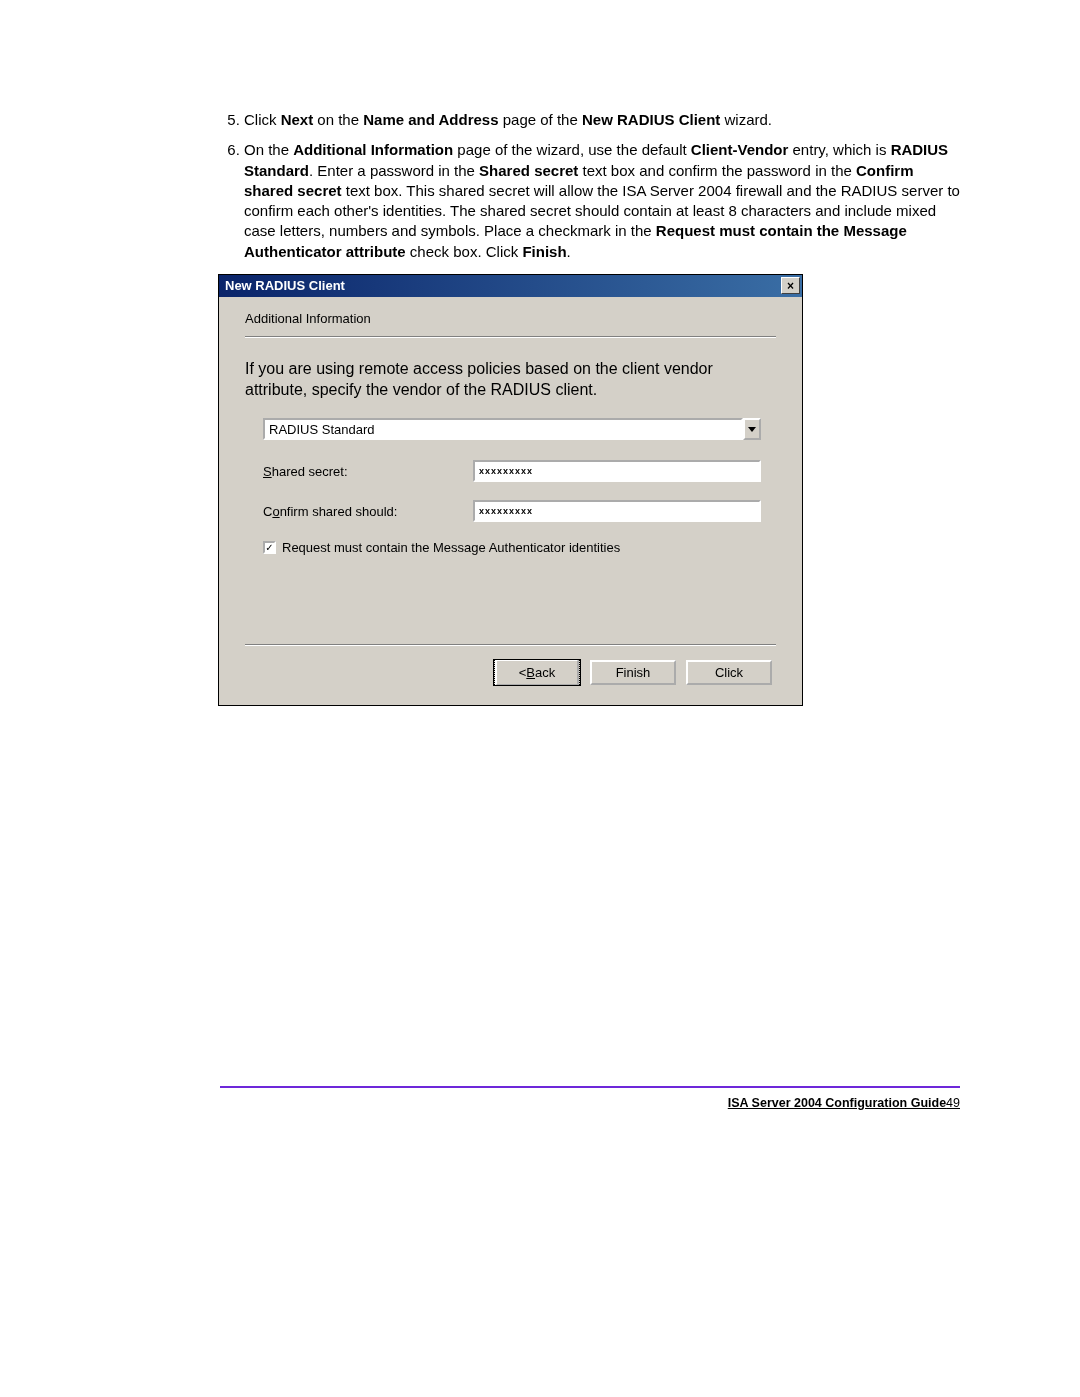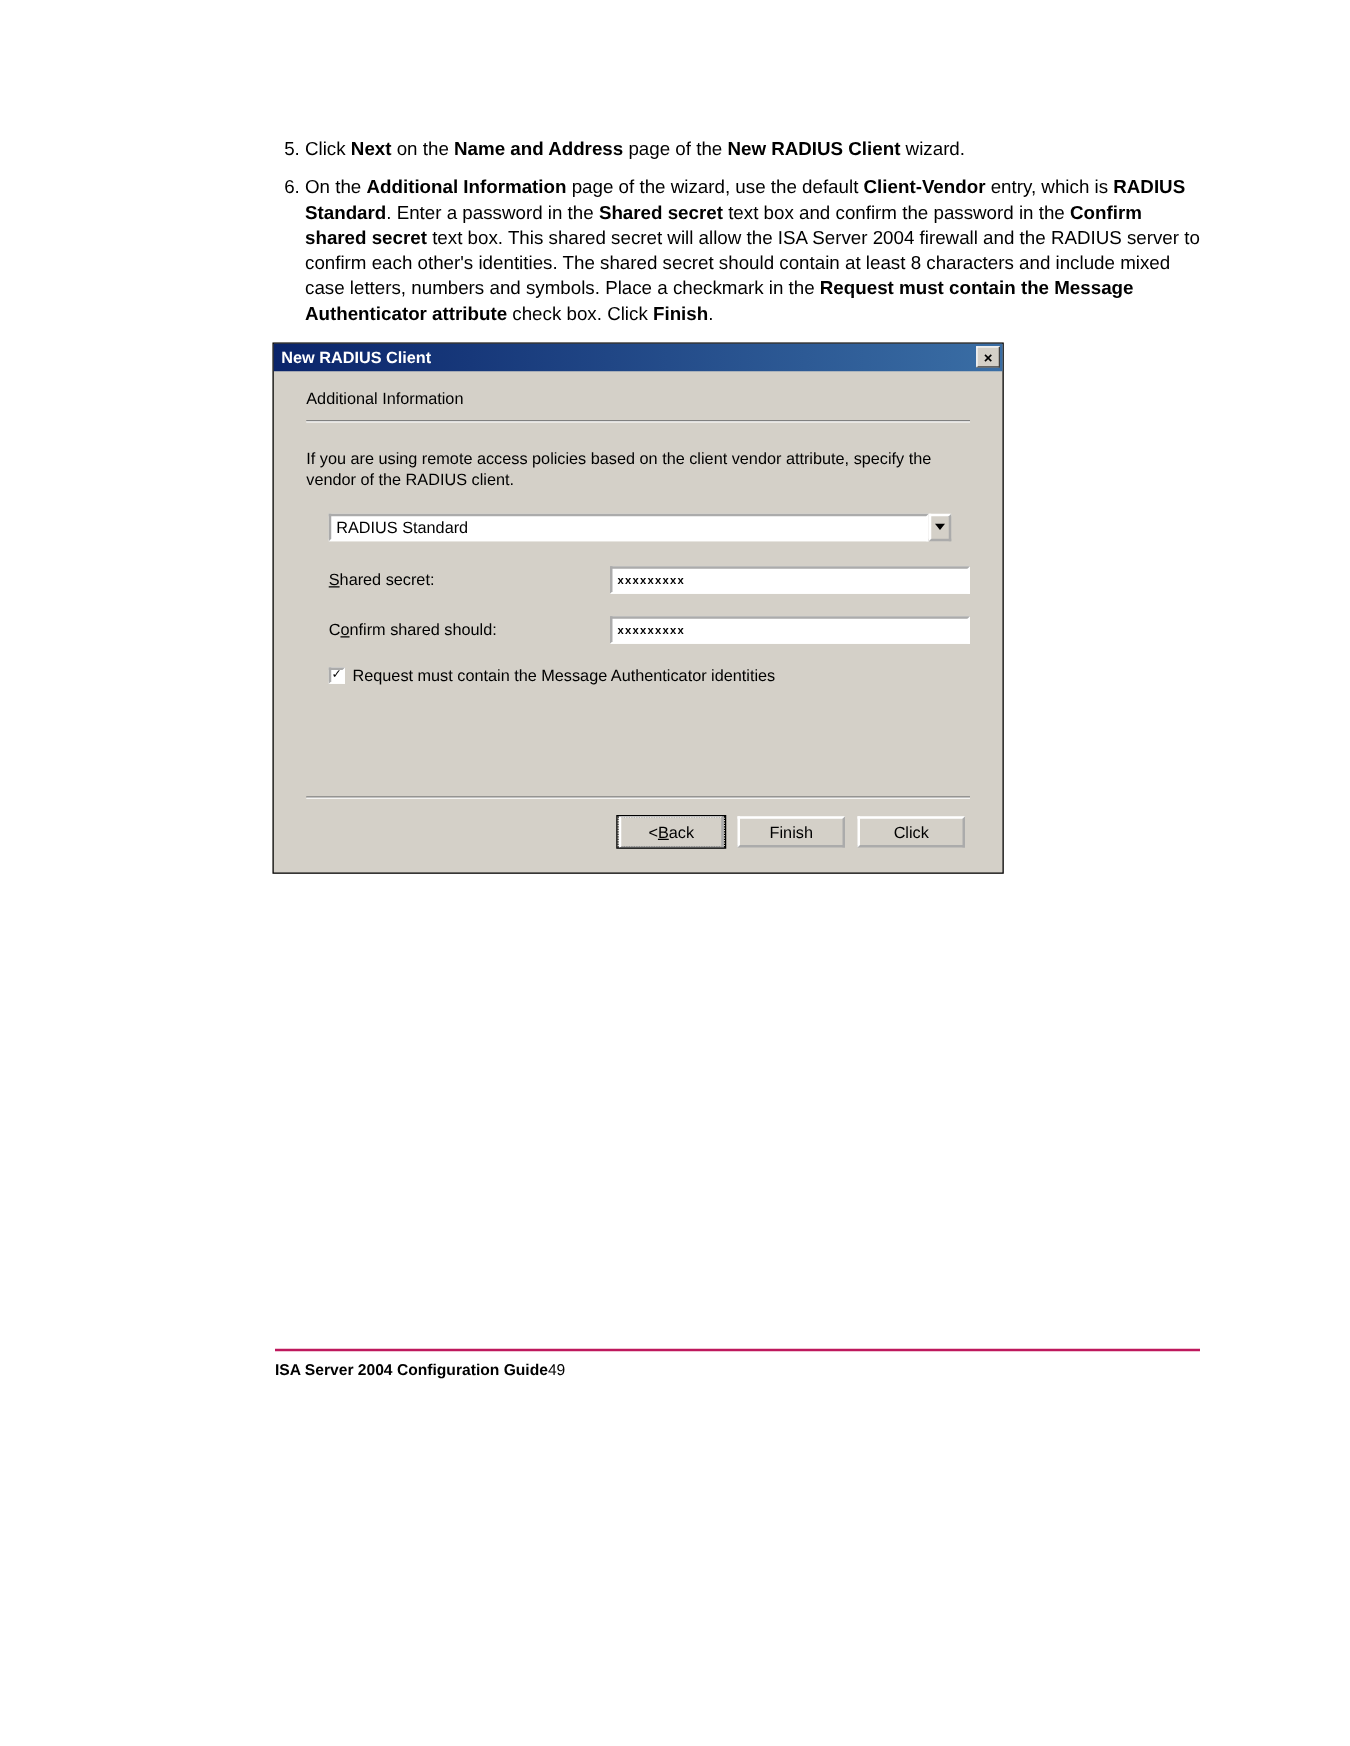--- a/index.html
+++ b/index.html
@@ -65,29 +65,28 @@
     padding: 14px 26px 10px 26px;
   }
   .subtitle {
     font-size: 13px;
     border-bottom: 1px solid #808080;
     box-shadow: 0 1px 0 #fff;
     padding-bottom: 10px;
     margin-bottom: 22px;
   }
   .desc {
-    font-size: 13px;
+    font-size: 16px;
     line-height: 1.3;
     margin-bottom: 18px;
   }
   .field-row {
     display: flex;
     align-items: center;
     margin-bottom: 18px;
-    justify-content: space-between;
   }
   .field-label {
     width: 210px;
     font-size: 13px;
   }
   .field-label .u { text-decoration: underline; }
   .sunken {
     background: #fff;
     border: 2px inset #fff;
     height: 22px;
@@ -159,26 +158,27 @@
   }
   .btn.default .inner {
     border: 2px outset #fff;
     width:100%; height:100%;
     display:flex; align-items:center; justify-content:center;
   }
   .btn .u { text-decoration: underline; }
 
   .footer {
     margin-top: 380px;
-    border-top: 2px solid #be185d;
+    border-top: 2px solid #6d28d9;
     padding-top: 8px;
     display:flex;
-    justify-content:flex-start;
+    justify-content:flex-end;
     font-size: 12.5px;
     font-family: Arial, sans-serif;
+    text-decoration: underline;
   }
   .footer .ft-left { font-weight: bold; }
 </style>
 </head>
 <body>
 
 <div class="page">
 
   <ol class="steps" start="5">
     <li>

